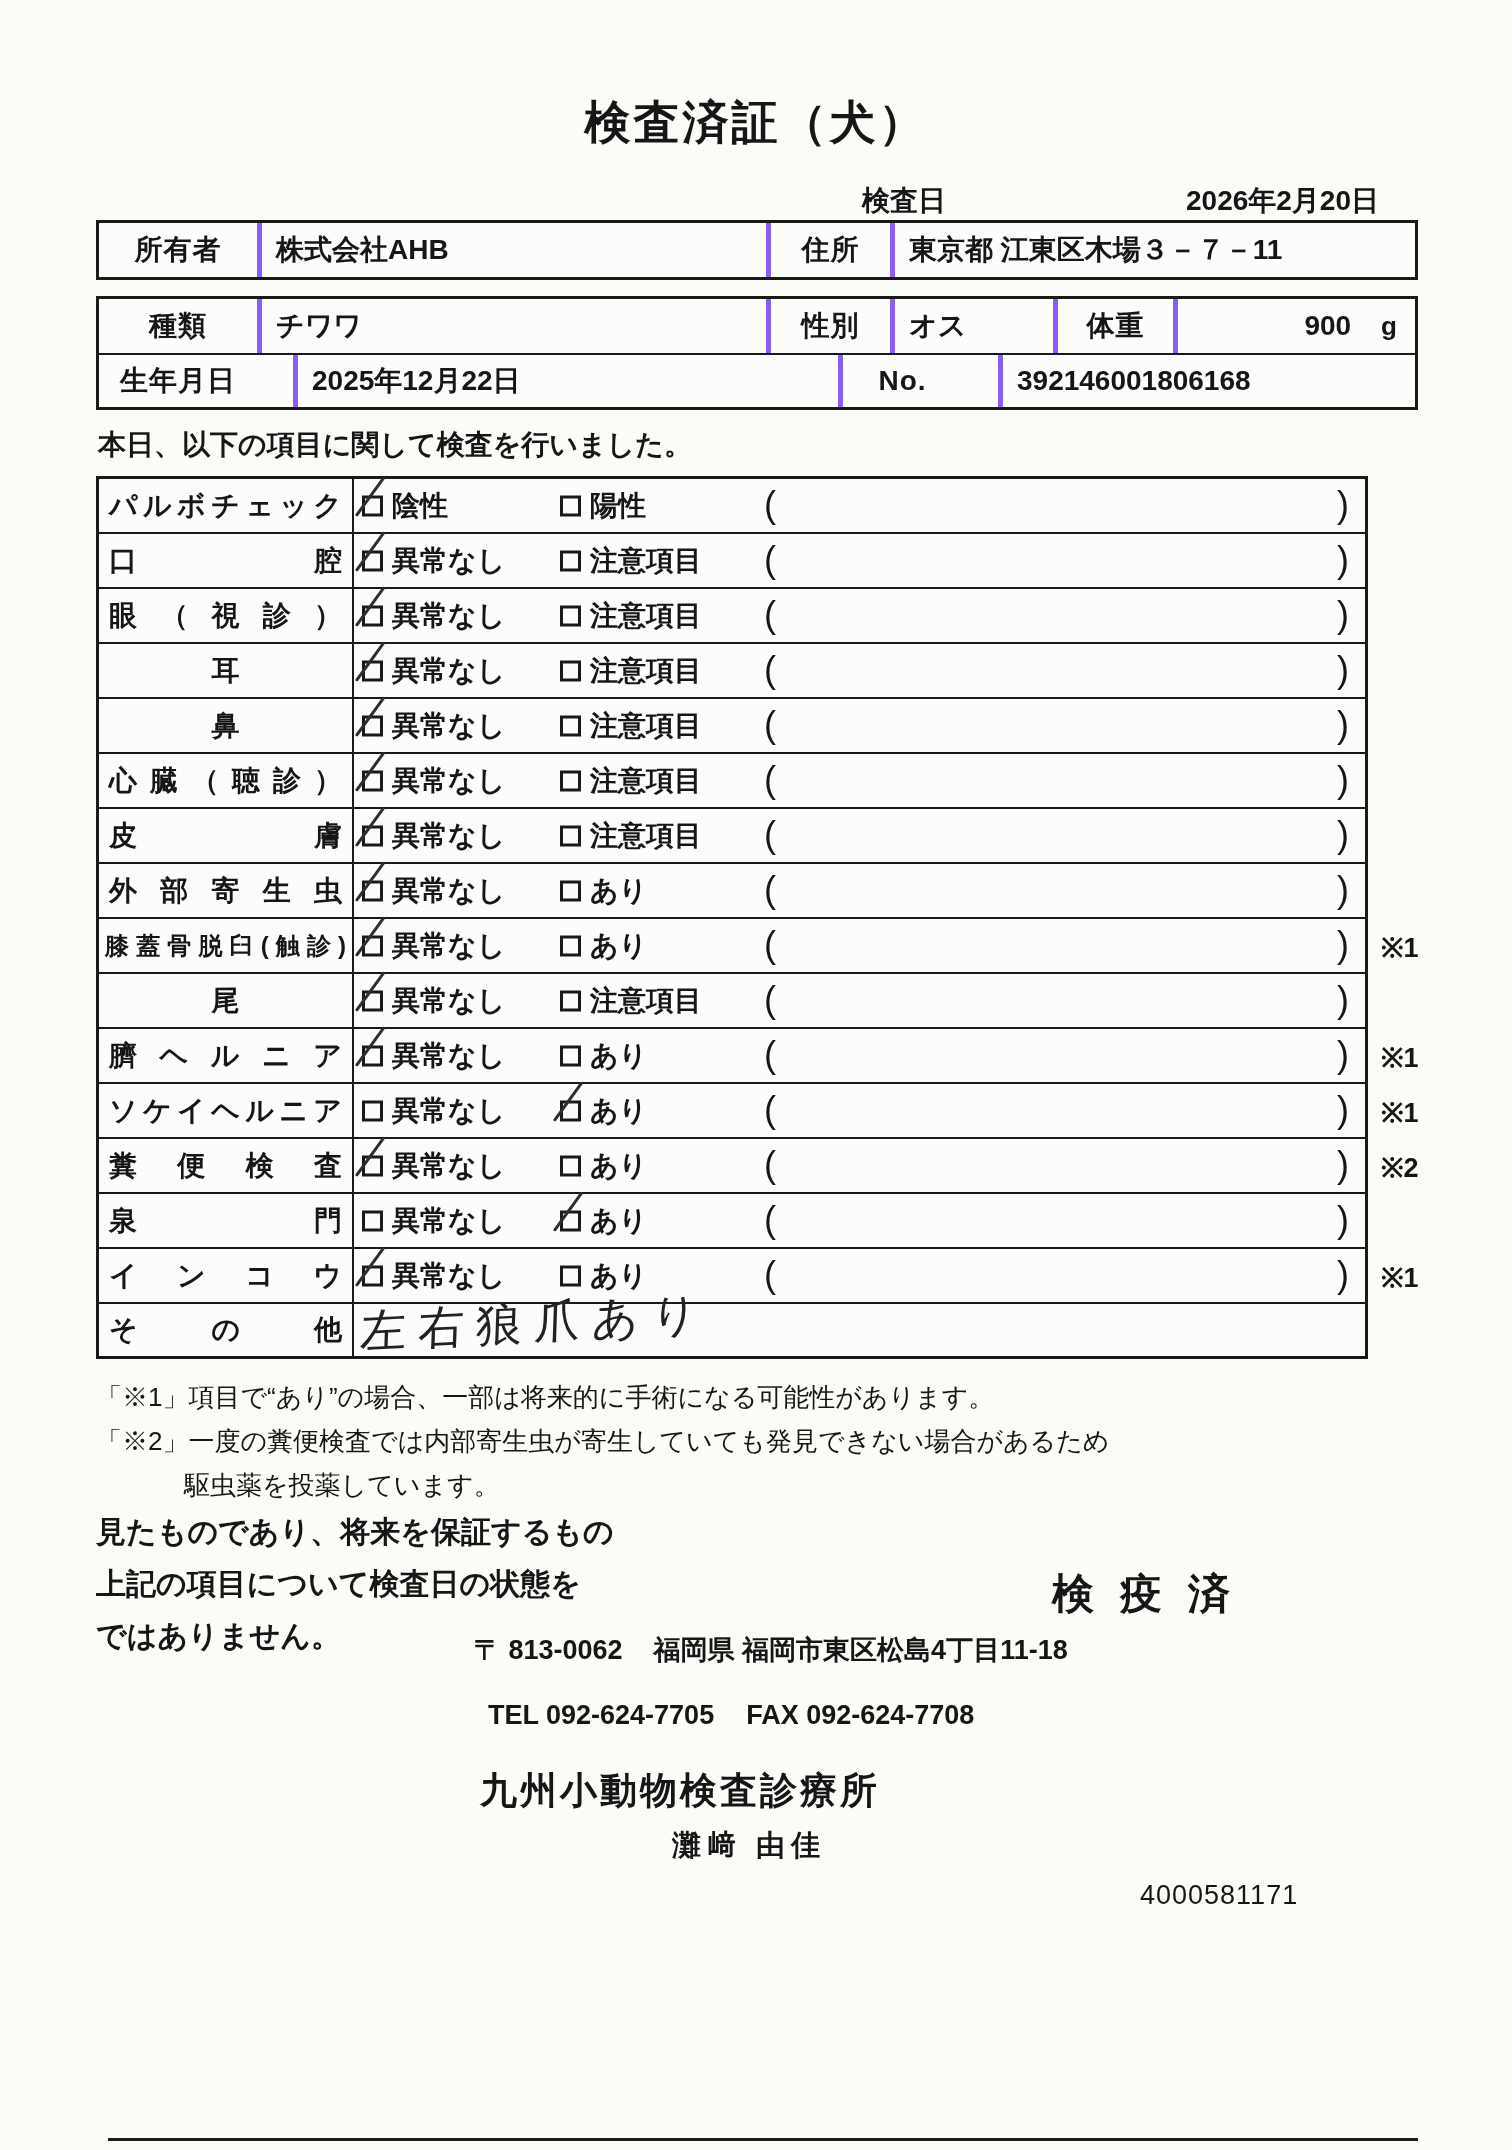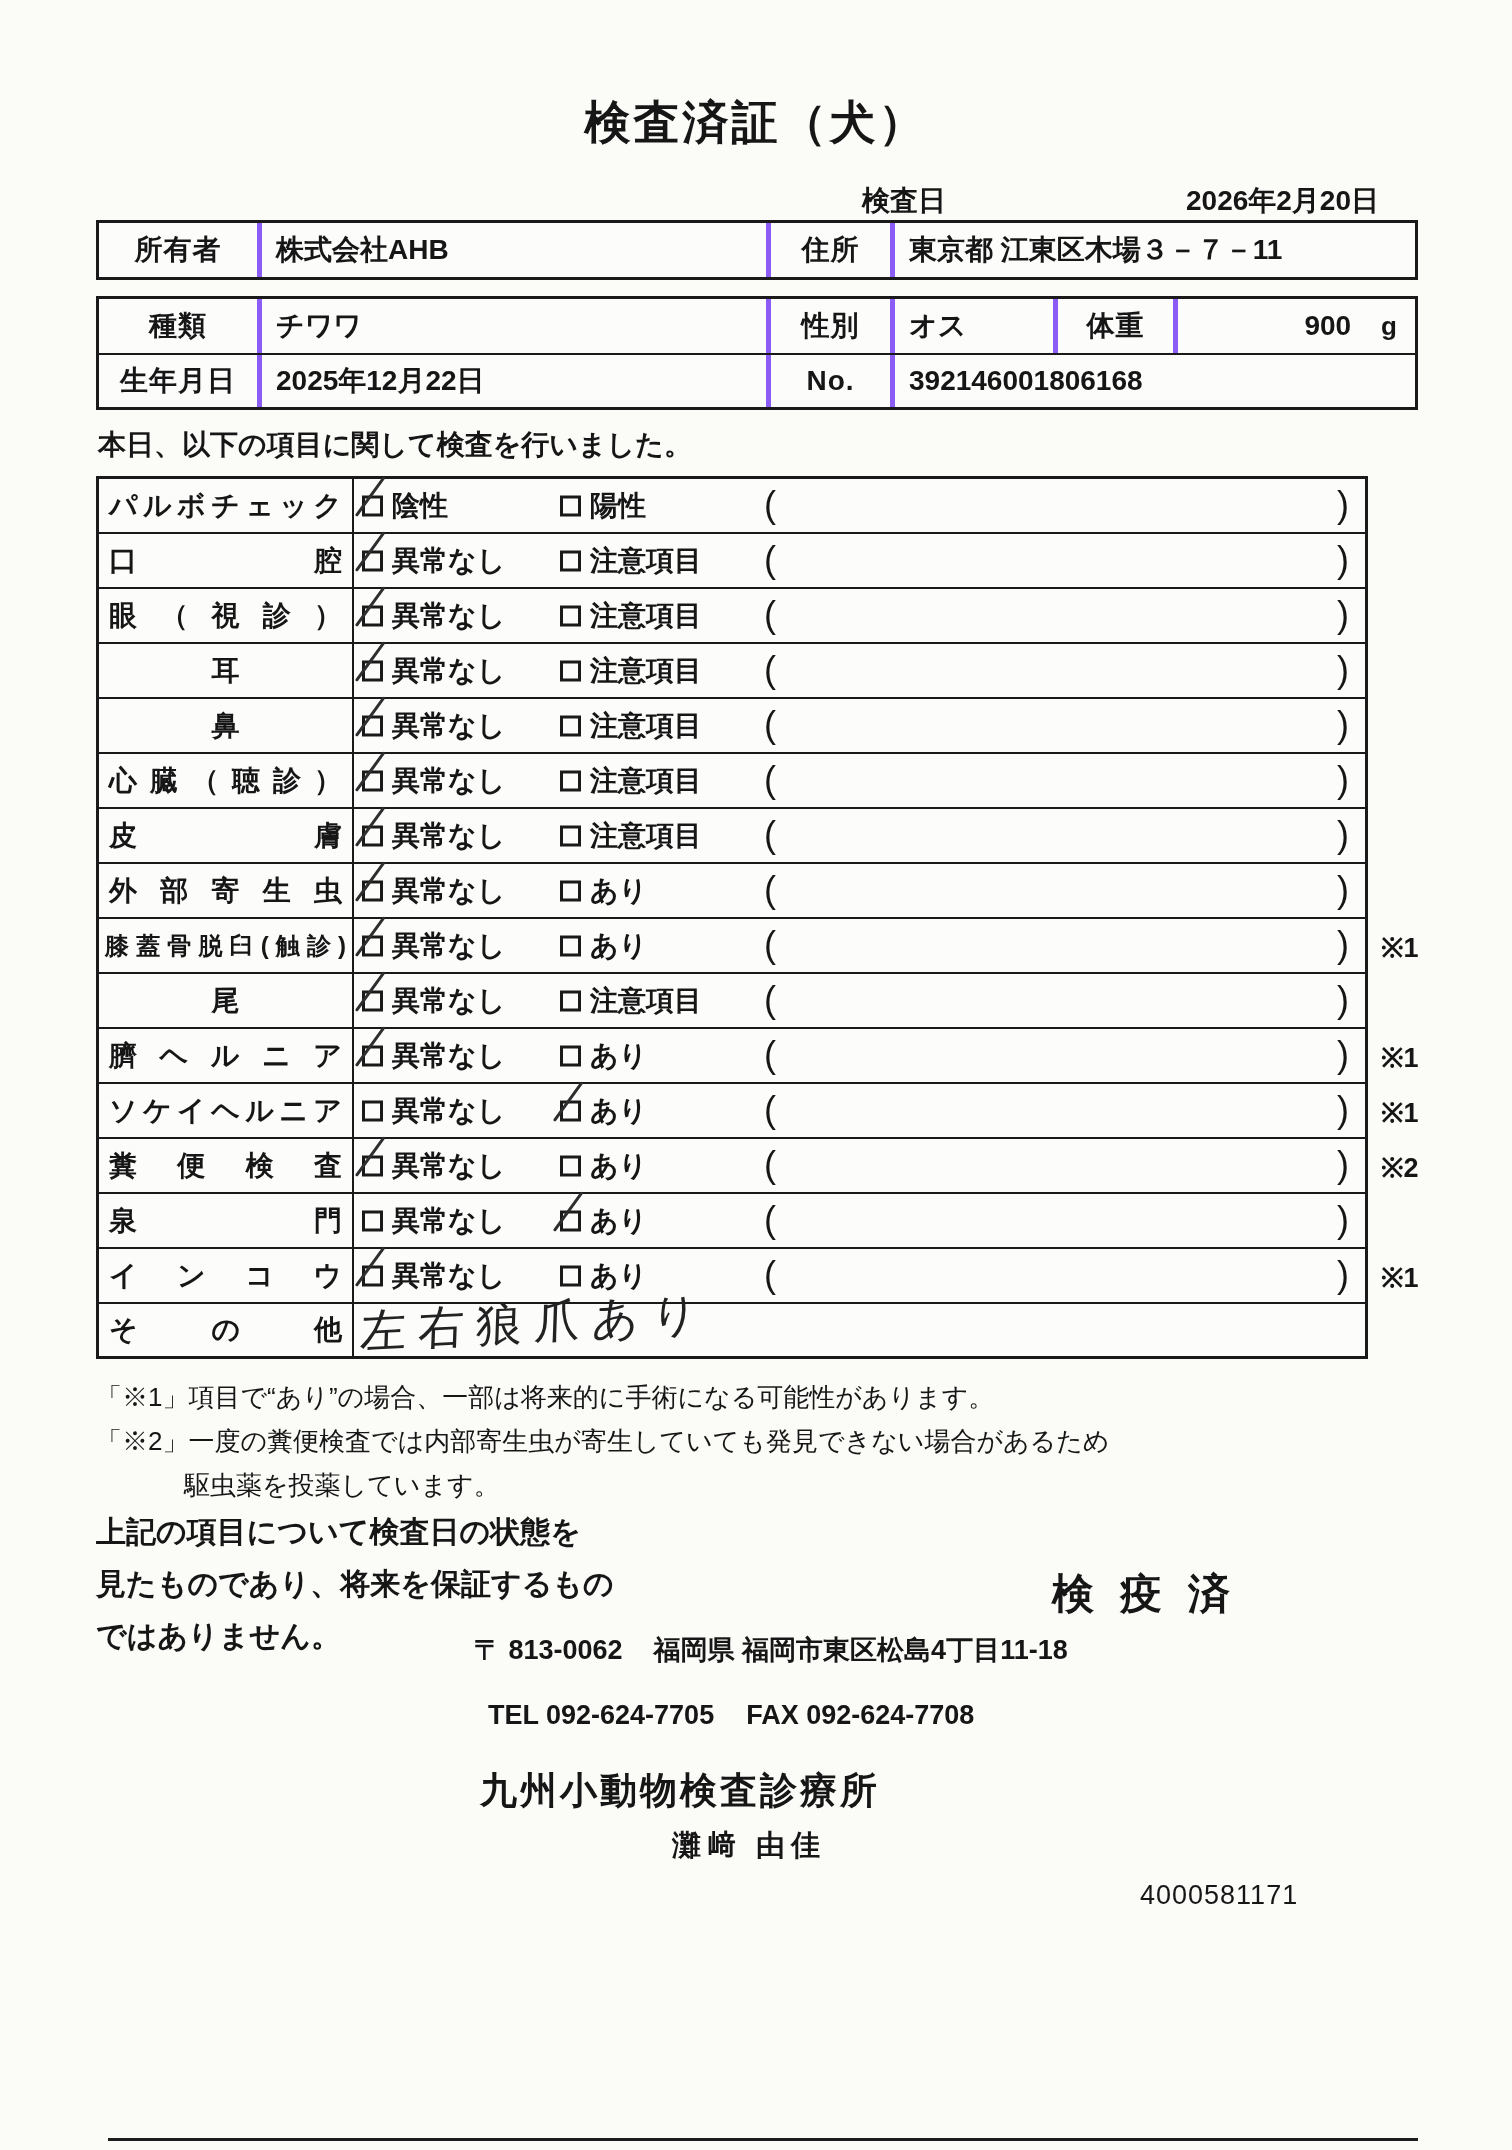--- a/index.html
+++ b/index.html
@@ -22,21 +22,21 @@
   .insp-date-label { top:182px; left:862px; font-size:28px; font-weight:600; }
   .insp-date-value { top:182px; left:1186px; font-size:28px; font-weight:600; }
 
   
   .tbl {
     position:absolute; left:96px;
     border:3px solid #1a1a1a;
     background:rgba(255,255,255,0.4);
   }
   .trow { display:flex; height:54px; }
-  .trow + .trow { border-top:2px solid #1a1a1a; }
+  .trow + .trow { border-top:2px solid #1a1a1a;gap:36px; }
   .cell { display:flex; align-items:center; font-size:28px; overflow:hidden; }
   .cell + .cell { border-left:5px solid #8b5cf6; }
   .cell.lbl { justify-content:center; font-weight:600; letter-spacing:1px; }
   .cell.val { padding-left:14px; font-weight:600; }
 
   .owner-table { top:220px; width:1322px; }
   .pet-table   { top:296px; width:1322px; }
 
   .w-owner-lbl { width:158px; }
   .w-owner-val { width:509px; }
@@ -459,22 +459,22 @@
     </div>
     <span class="note"></span>
   </div>
   </div>
 
 <div class="abs fn fn1">「※1」項目で“あり”の場合、一部は将来的に手術になる可能性があります。</div>
 <div class="abs fn fn2">「※2」一度の糞便検査では内部寄生虫が寄生していても発見できない場合があるため</div>
 <div class="abs fn fn3">駆虫薬を投薬しています。</div>
 
 <div class="abs disclaimer">
+  <div>見たものであり、将来を保証するもの</div>
   <div>上記の項目について検査日の状態を</div>
-  <div>見たものであり、将来を保証するもの</div>
   <div>ではありません。</div>
 </div>
 
 <div class="abs stamp">検疫済</div>
 
 <div class="abs addr-line">
   <span>〒 813-0062</span>
   <span>福岡県 福岡市東区松島4丁目11-18</span>
 </div>
 <div class="abs tel-line">

